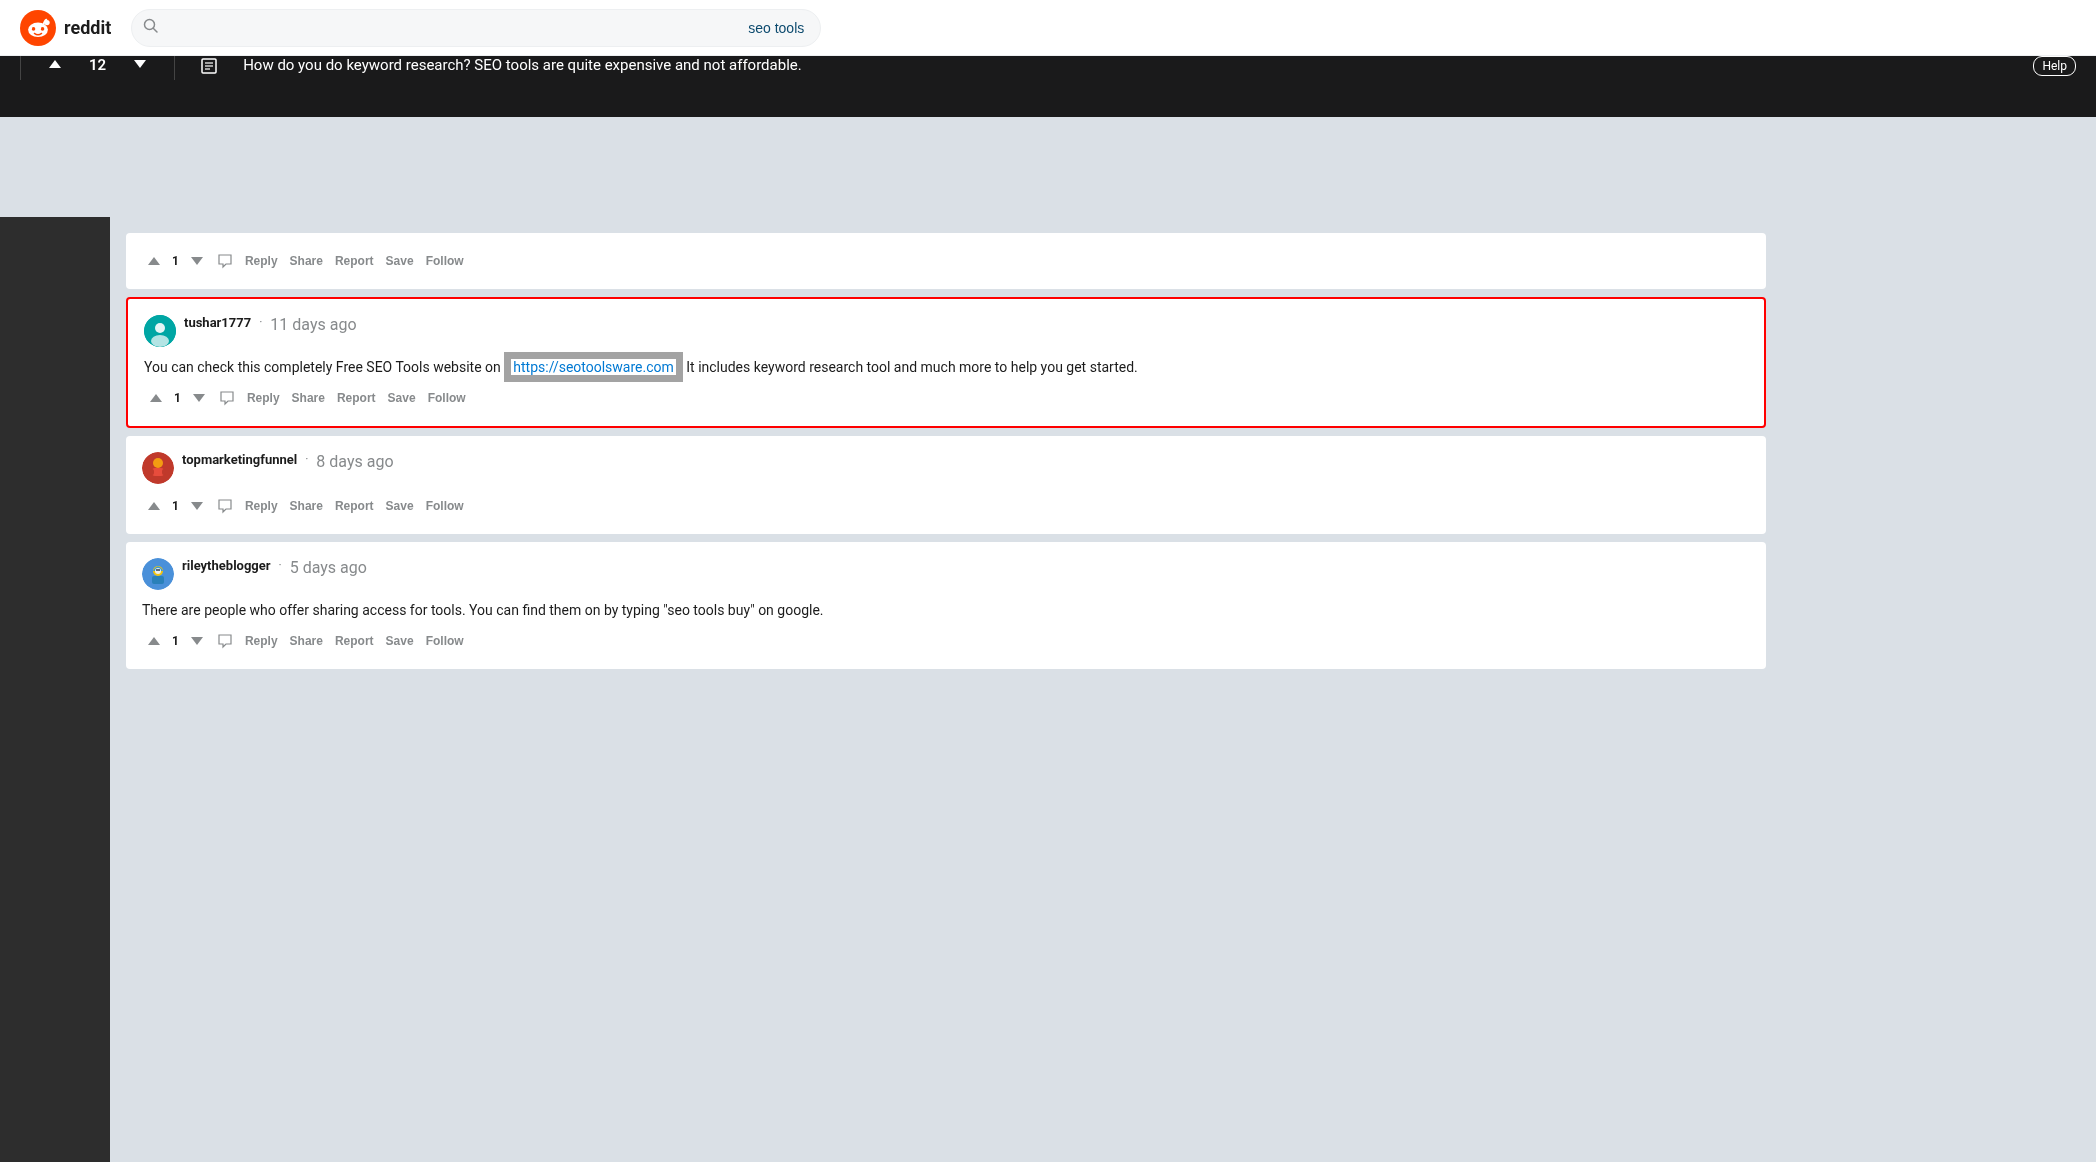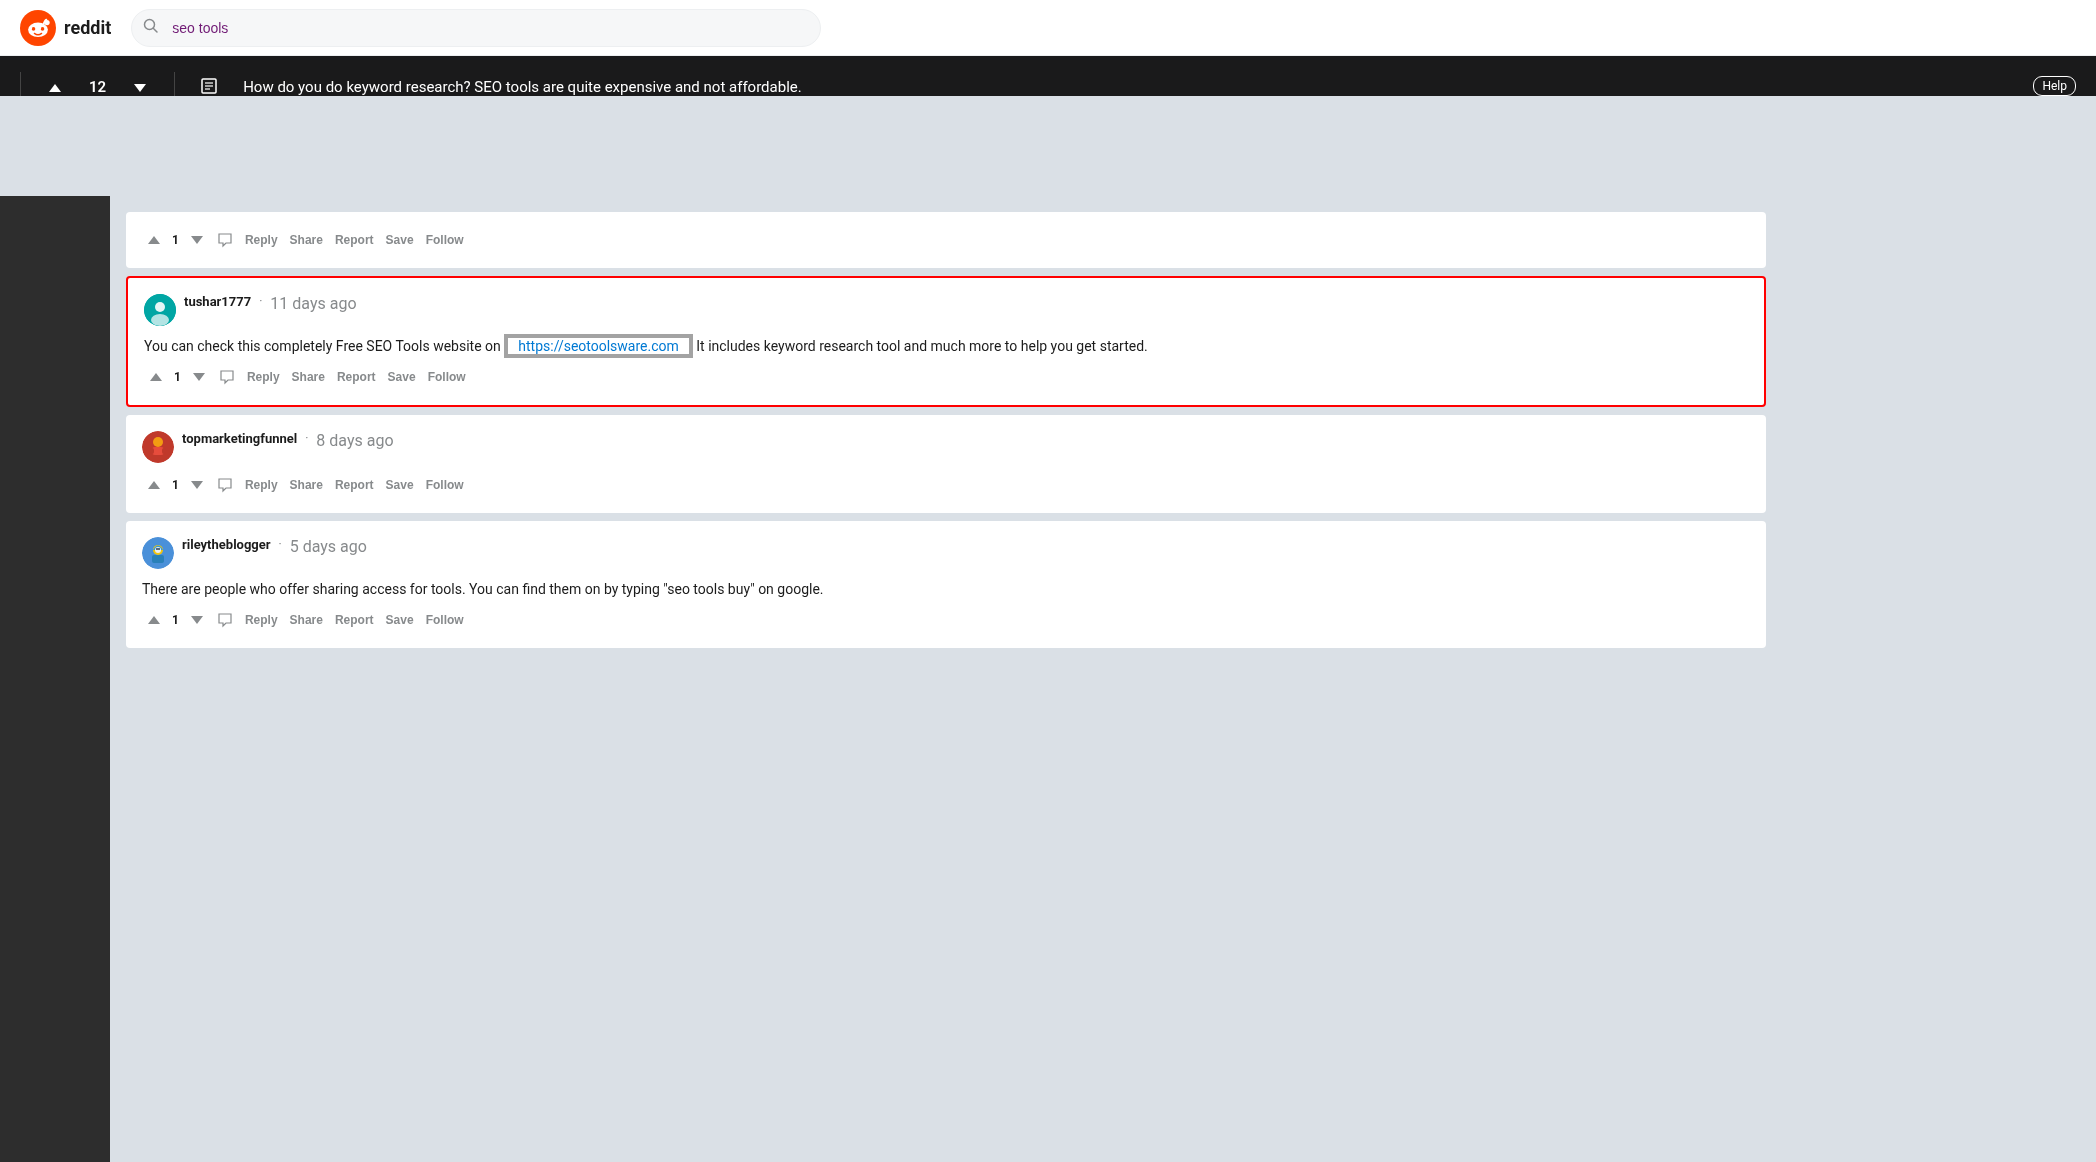--- a/index.html
+++ b/index.html
@@ -44,36 +44,37 @@
     }
     .search-bar input {
       width: 100%;
       height: 38px;
       border: 1px solid #edeff1;
       border-radius: 20px;
       padding: 0 16px 0 40px;
       font-size: 14px;
       background: #f6f7f8;
       outline: none;
-      color: #701a75;
+      color: #0c4a6e;
+      text-align: right;
     }
     .search-icon-wrap {
       position: absolute;
       left: 12px;
       top: 50%;
       transform: translateY(-50%);
       color: #878a8c;
     }
 
     
     .top-bar {
       background: #1a1a1b;
-      height: 40px;
-      display: flex;
-      align-items: flex-end;
+      height: 61px;
+      display: flex;
+      align-items: flex-start;
       padding: 0 20px;
       margin-top: 56px;
       gap: 24px;
     }
     .top-bar-divider {
       width: 1px;
       height: 24px;
       background: #444;
     }
     .vote-btn {
@@ -160,22 +161,22 @@
     .comment-body {
       font-size: 14px;
       color: #1c1c1c;
       line-height: 1.5;
       margin-bottom: 8px;
       padding-left: 0;
     }
     .comment-link {
       color: #0079d3;
       text-decoration: none;
-      border: 4px solid #a3a3a3;
-      padding: 0 10px;
+      border: 7px solid #a3a3a3;
+      padding: 0 2px;
     }
 
     .comment-footer {
       display: flex;
       align-items: center;
       gap: 4px;
     }
     .vote-area {
       display: flex;
       align-items: center;

